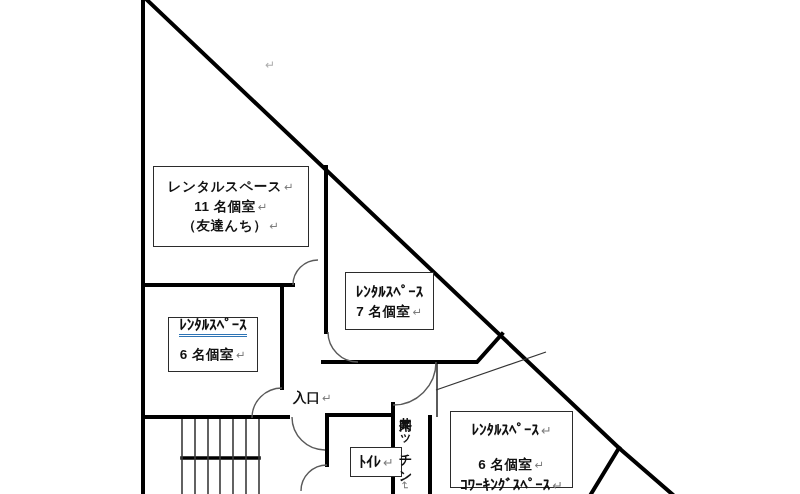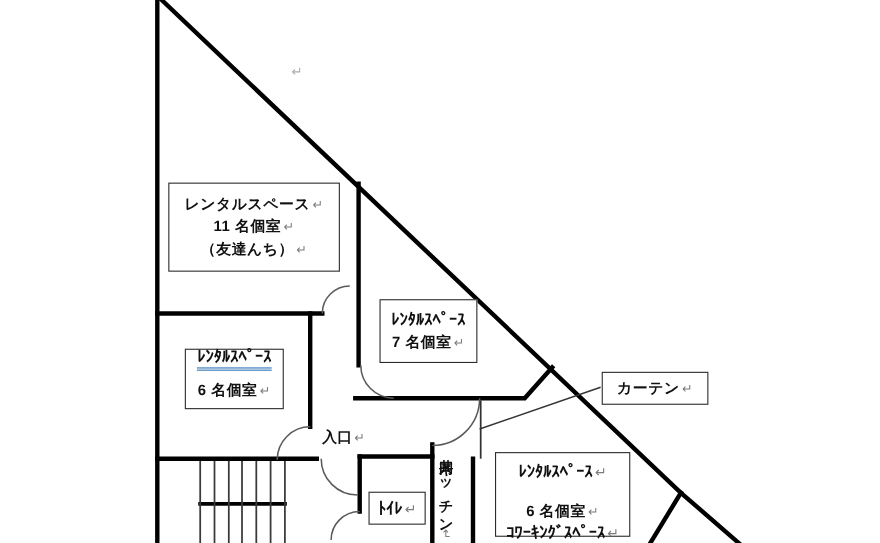--- a/index.html
+++ b/index.html
@@ -99,39 +99,34 @@
 
   <div class="label-box" style="left:168px;top:317px;width:90px;height:55px;">
     <div class="line small" style="margin:3px 0;">
       <span class="spellline">ﾚﾝﾀﾙｽﾍﾟｰｽ</span>
     </div>
     <div class="line big" style="margin:13px 0;">
       <span>6 名個室</span><span class="mark">↵</span>
     </div>
   </div>
 
-  <div class="label-box" style="left:547px;top:338px;width:97px;height:30px;">
-    <div class="line big">
-      <span>カーテン</span><span class="mark">↵</span>
-    </div>
-  </div>
 
   <div class="label-box" style="left:450px;top:411px;width:123px;height:77px;">
     <div class="line small" style="margin:18px 0;">
       <span>ﾚﾝﾀﾙｽﾍﾟｰｽ</span><span class="mark">↵</span>
     </div>
     <div class="line big" style="margin:2.5px 0;">
       <span>6 名個室</span><span class="mark">↵</span>
     </div>
     <div class="line small" style="margin:2.5px 0;">
       <span>ｺﾜｰｷﾝｸﾞｽﾍﾟｰｽ</span><span class="mark">↵</span>
     </div>
   </div>
 
-  <div class="label-box" style="left:335px;top:447px;width:52px;height:30px;">
+  <div class="label-box" style="left:350px;top:447px;width:52px;height:30px;">
     <div class="line small">
       <span>ﾄｲﾚ</span><span class="mark">↵</span>
     </div>
   </div>
 
   <div class="free-label" style="left:293px;top:389px;">
     <span>入口</span><span class="mark">↵</span>
   </div>
 
   <div class="vertical-label" style="left:399px;top:407px;height:90px;">

